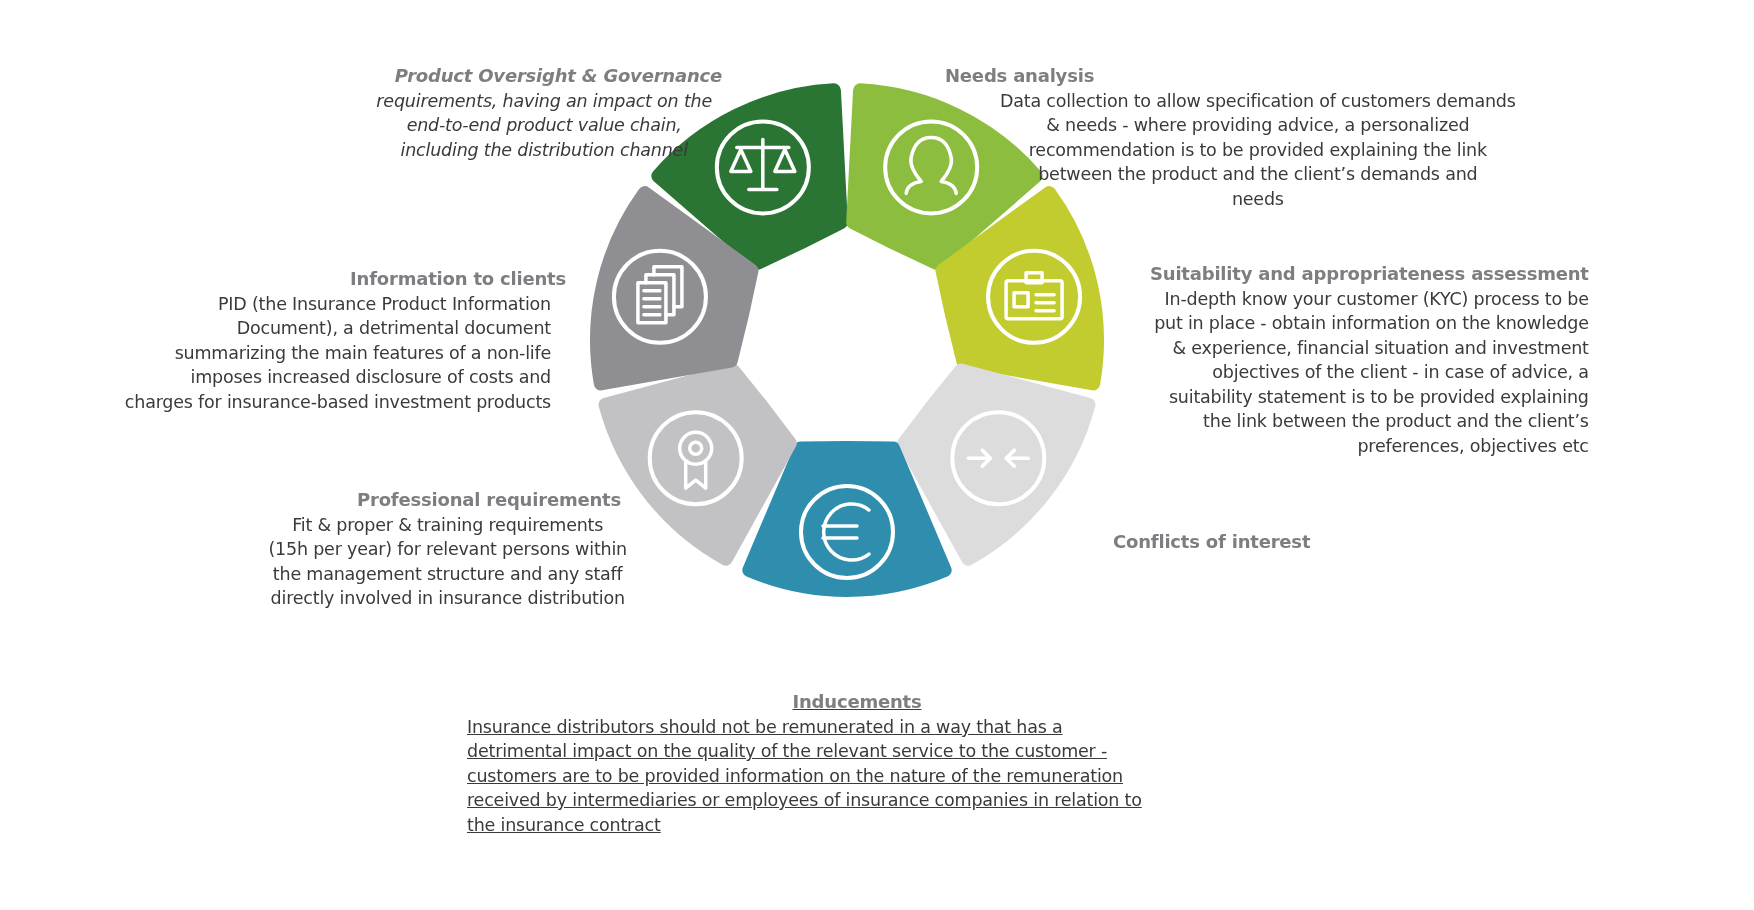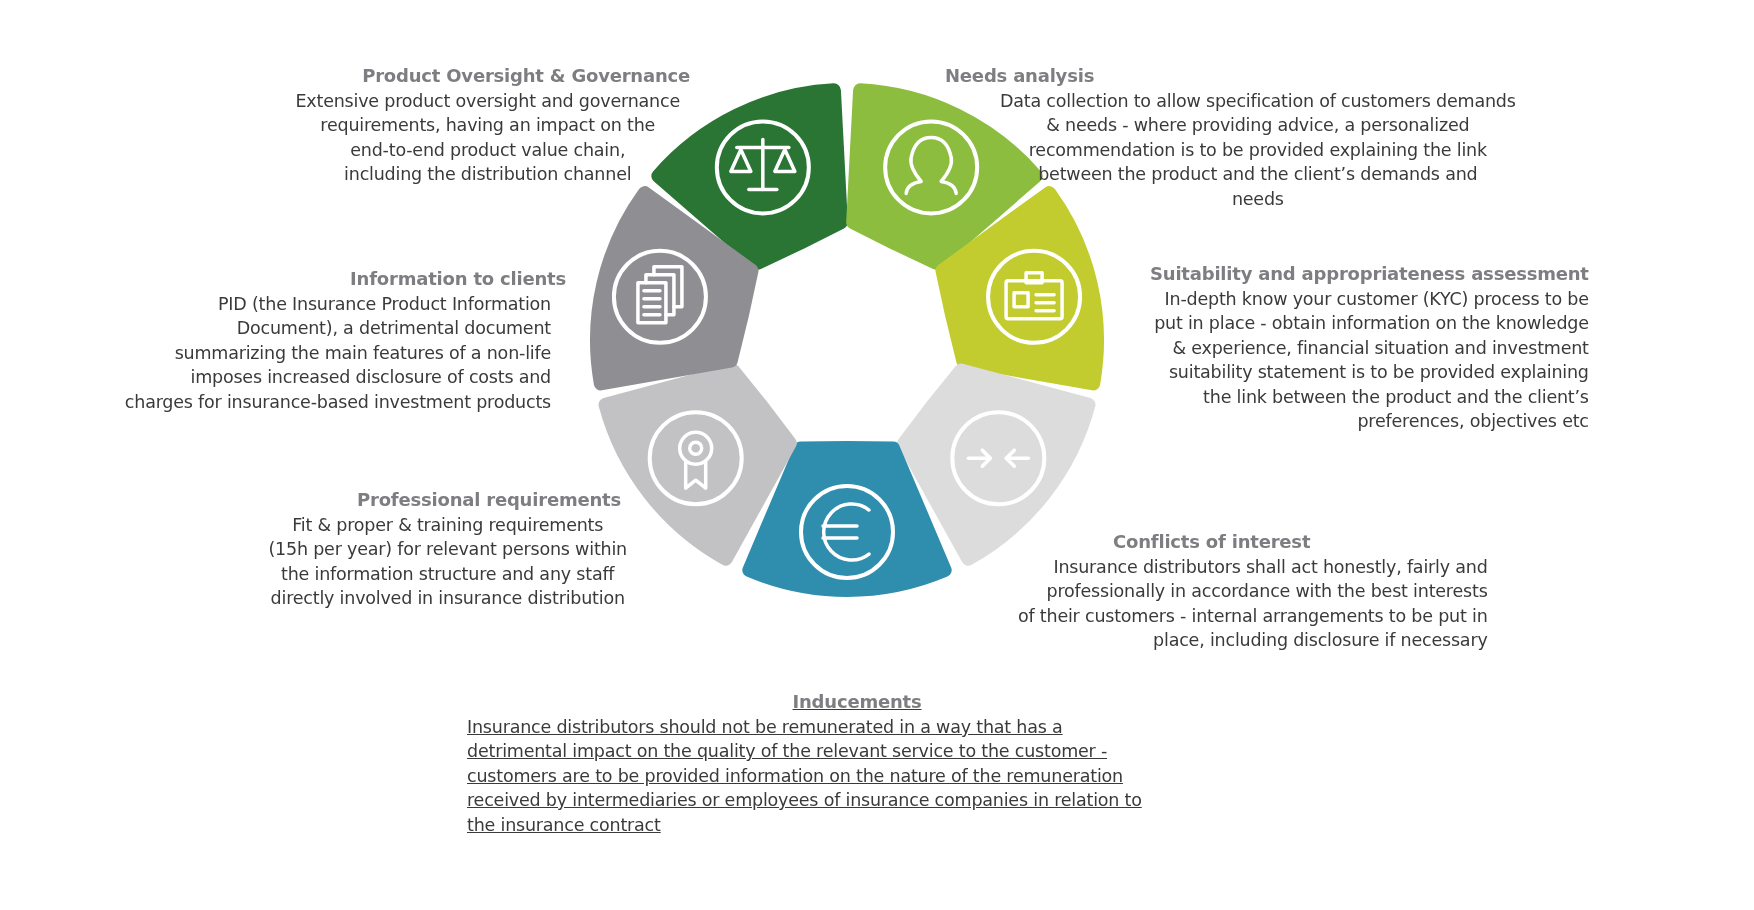--- a/index.html
+++ b/index.html
@@ -83,24 +83,23 @@
     <path d="M645.9209475612348 282.8093975659779 L645.9209475612348 274.8093975659779 L673.9209475612348 274.8093975659779 L673.9209475612348 314.8093975659779 L665.9209475612348 314.8093975659779"></path>
     <path d="M653.9209475612348 274.8093975659779 L653.9209475612348 266.8093975659779 L681.9209475612348 266.8093975659779 L681.9209475612348 306.8093975659779 L673.9209475612348 306.8093975659779"></path>
     <line x1="643.9209475612348" y1="290.8093975659779" x2="659.9209475612348" y2="290.8093975659779"></line>
     <line x1="643.9209475612348" y1="298.8093975659779" x2="659.9209475612348" y2="298.8093975659779"></line>
     <line x1="643.9209475612348" y1="306.8093975659779" x2="659.9209475612348" y2="306.8093975659779"></line>
     <line x1="643.9209475612348" y1="314.8093975659779" x2="659.9209475612348" y2="314.8093975659779"></line>
       </g>
     </g>
   </svg>
 
-<div class="block r" style="right:1074px; top:64px;">
+<div class="block r" style="right:1042px; top:64px;font-style:italic;">
   <div class="title" style="margin-right:-10px;">Product Oversight &amp; Governance</div>
   <div class="lines c">
-      <div class="line">Extensive product oversight and governance</div>
       <div class="line">requirements, having an impact on the</div>
       <div class="line">end-to-end product value chain,</div>
       <div class="line">including the distribution channel</div>
     </div>
 </div>
 
 <div class="block l" style="left:945px; top:64px;">
   <div class="title">Needs analysis</div>
   <div class="lines c" style="margin-left:55px;">
       <div class="line">Data collection to allow specification of customers demands</div>
@@ -110,53 +109,48 @@
       <div class="line">needs</div>
     </div>
 </div>
 
 <div class="block l" style="left:1150px; top:262px;">
   <div class="title">Suitability and appropriateness assessment</div>
   <div class="lines l" style="margin-left:4px;text-align:right;">
       <div class="line">In-depth know your customer (KYC) process to be</div>
       <div class="line">put in place - obtain information on the knowledge</div>
       <div class="line">&amp; experience, financial situation and investment</div>
+      <div class="line">objectives of the client - in case of advice, a</div>
       <div class="line">suitability statement is to be provided explaining</div>
       <div class="line">the link between the product and the client’s</div>
       <div class="line">preferences, objectives etc</div>
     </div>
 </div>
 
 <div class="block l" style="left:1018px; top:530px;">
   <div class="title" style="margin-left:95px;">Conflicts of interest</div>
-  <div class="lines r">
-      <div class="line">Insurance distributors shall act honestly, fairly and</div>
-      <div class="line">professionally in accordance with the best interests</div>
-      <div class="line">of their customers - internal arrangements to be put in</div>
-      <div class="line">place, including disclosure if necessary</div>
-    </div>
 </div>
 
 <div class="block l" style="left:467px; top:690px;text-decoration:underline;">
   <div class="title c" style="width:460px; padding-left:160px;">Inducements</div>
   <div class="lines l">
       <div class="line">Insurance distributors should not be remunerated in a way that has a</div>
       <div class="line">detrimental impact on the quality of the relevant service to the customer -</div>
       <div class="line">customers are to be provided information on the nature of the remuneration</div>
       <div class="line">received by intermediaries or employees of insurance companies in relation to</div>
       <div class="line">the insurance contract</div>
     </div>
 </div>
 
 <div class="block r" style="right:1127px; top:488px;">
   <div class="title" style="margin-right:6px;">Professional requirements</div>
   <div class="lines c">
       <div class="line">Fit &amp; proper &amp; training requirements</div>
       <div class="line">(15h per year) for relevant persons within</div>
-      <div class="line">the information structure and any staff</div>
+      <div class="line">the management structure and any staff</div>
       <div class="line">directly involved in insurance distribution</div>
     </div>
 </div>
 
 <div class="block r" style="right:1203px; top:267px;">
   <div class="title" style="margin-right:-15px;">Information to clients</div>
   <div class="lines r">
       <div class="line">PID (the Insurance Product Information</div>
       <div class="line">Document), a detrimental document</div>
       <div class="line">summarizing the main features of a non-life</div>

